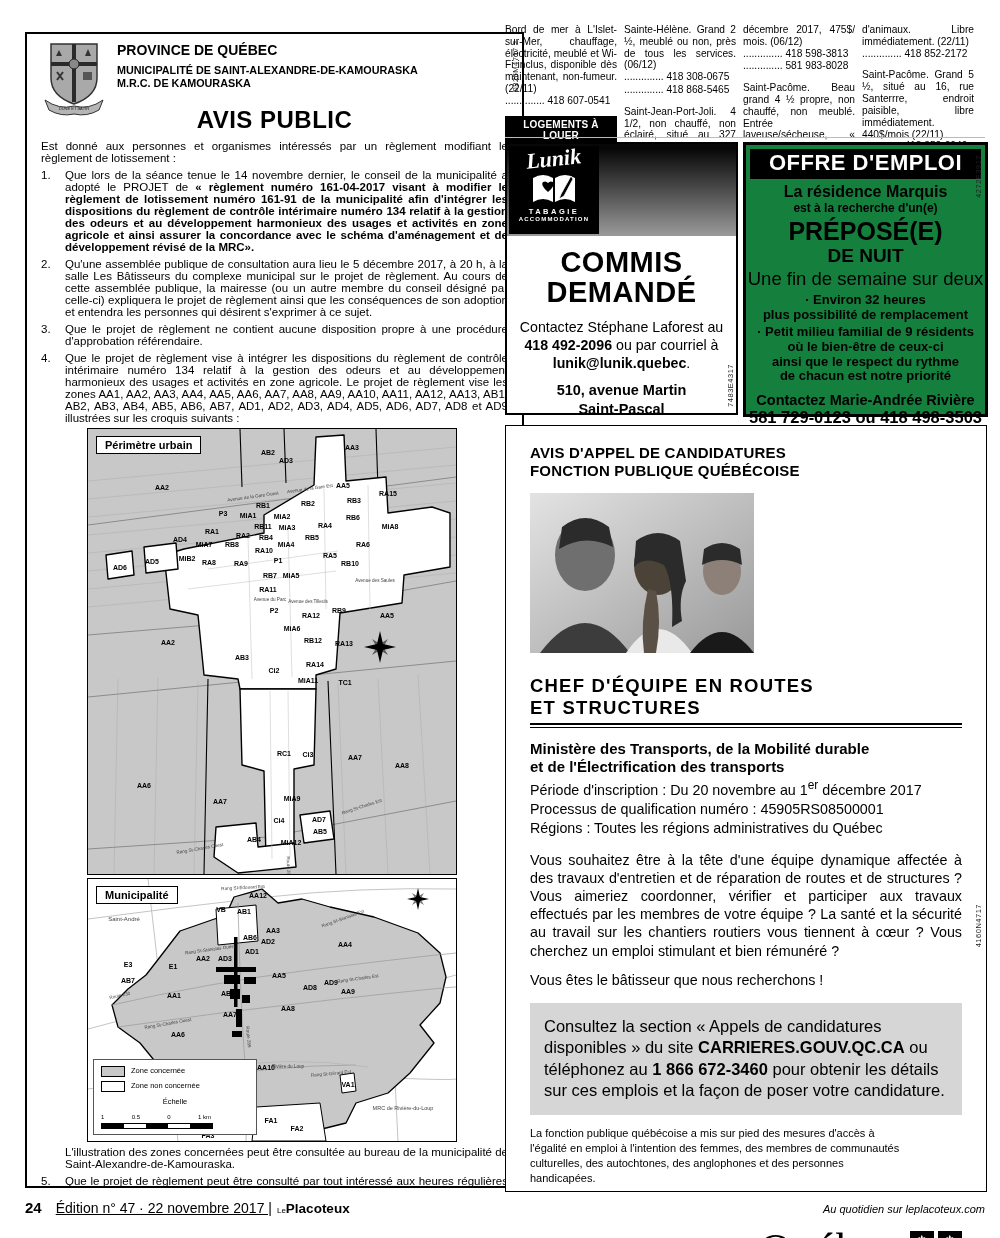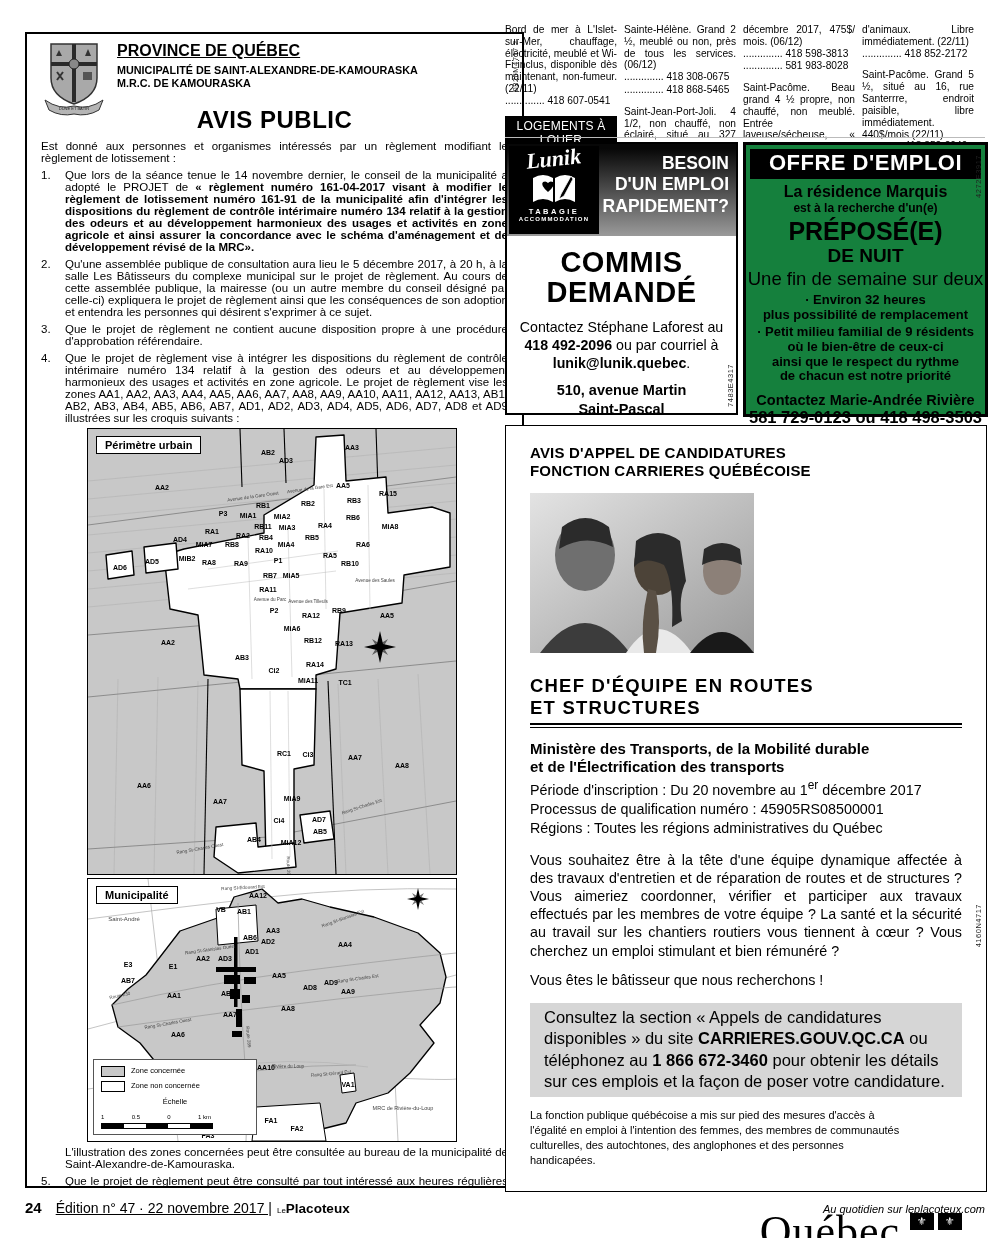--- a/index.html
+++ b/index.html
@@ -6,21 +6,21 @@
   .page{position:relative;width:1000px;height:1238px;background:#fff;overflow:hidden;
         font-family:"Liberation Sans","DejaVu Sans",sans-serif;color:#000;}
   b,.b{font-weight:bold;}
   .vcode{position:absolute;font-size:7.5px;color:#222;writing-mode:vertical-rl;transform:rotate(180deg);letter-spacing:.5px;}
 
   
   .avis-box{position:absolute;left:25px;top:32px;width:467px;height:1146px;border:2.5px solid #000;
             padding:6px 14px 0 14px;overflow:hidden;}
   .avis-head{position:relative;height:80px;}
   .crest{position:absolute;left:2px;top:2px;}
-  .avis-prov{position:absolute;left:76px;top:2px;font-weight:bold;font-size:16px;text-decoration:underline;}
+  .avis-prov{position:absolute;left:76px;top:2px;font-weight:bold;font-size:14px;}
   .avis-muni{position:absolute;left:76px;top:24px;font-weight:bold;font-size:10.8px;line-height:1.25;}
   .avis-title{text-align:center;font-weight:bold;font-size:24px;letter-spacing:.5px;margin:-14px 0 6px 0;}
   .avis-body{font-size:11.5px;line-height:12px;text-align:justify;}
   .avis-intro{margin-bottom:4px;}
   .avis-item{display:flex;margin-top:5px;}
   .avis-item .inum{width:24px;flex:none;}
   .avis-item .itext{flex:1;text-align:justify;}
   .avis-tail{margin-top:4px;margin-left:24px;text-align:justify;}
 
   
@@ -41,21 +41,21 @@
   .scalebar-bar{display:flex;width:110px;height:4px;border:.8px solid #000;}
   .scalebar-bar div{flex:1;}
   .sb-b{background:#000;} .sb-w{background:#fff;}
 
   
   .classifieds{position:absolute;left:505px;top:24px;width:480px;display:flex;gap:7px;}
   .cl-col{width:112px;flex:none;}
   .cl-text{font-size:10.2px;line-height:1.16;text-align:justify;}
   .cl-text.gap{margin-top:9px;}
   .cl-phone{font-size:10.2px;line-height:1.25;}
-  .cl-header{margin-top:8px;background:#000;color:#fff;font-weight:normal;font-size:12px;
+  .cl-header{margin-top:8px;background:#000;color:#fff;font-weight:bold;font-size:10px;
              text-align:center;padding:3px 0;letter-spacing:.2px;}
   .cl-rule{position:absolute;left:505px;top:137px;width:480px;border-top:1px solid #bbb;}
 
   
   .lunik{position:absolute;left:505px;top:142px;width:229px;height:269px;border:2.5px solid #000;background:#fff;}
   .lunik-head{display:flex;height:92px;background:linear-gradient(to bottom,#070707 5%,#9a9a9a 100%);}
   .lunik-logo{width:90px;height:88px;background:#000;color:#fff;flex:none;margin:2px;
               display:flex;flex-direction:column;align-items:center;}
   .lunik-script{font-family:"Liberation Serif",serif;font-style:italic;font-weight:bold;font-size:22px;
                 transform:rotate(-6deg);margin-top:0px;}
@@ -91,21 +91,21 @@
   .qc-panel{width:208px;flex:none;background:#484848;color:#fff;padding:12px 10px 0 12px;box-sizing:border-box;}
   .qc-panel-title{font-weight:800;font-size:29px;line-height:.97;letter-spacing:.3px;}
   .qc-panel-sub{font-size:9px;line-height:1.3;margin-top:12px;}
   .qc-photo{flex:1;overflow:hidden;}
   .qc-job{margin-top:22px;font-weight:bold;font-size:18.5px;line-height:1.2;letter-spacing:1.2px;}
   .qc-rule{margin-top:4px;border-top:2.5px solid #000;border-bottom:1px solid #000;height:2px;}
   .qc-min{margin-top:12px;font-weight:bold;font-size:15px;line-height:1.2;}
   .qc-info{font-size:14.3px;line-height:1.32;margin-top:2px;}
   .qc-para{font-size:14.3px;line-height:1.27;margin-top:13px;text-align:justify;}
   .qc-para2{font-size:14.3px;margin-top:12px;}
-  .qc-callout{background:#d6d6d6;margin-top:15px;padding:4px 14px;font-size:16.5px;line-height:1.3;}
+  .qc-callout{background:#d6d6d6;margin-top:15px;padding:13px 14px;font-size:16.5px;line-height:1.3;}
   .qc-fine{font-size:11px;line-height:1.38;margin-top:11px;width:88%;}
   .qc-brand{display:flex;justify-content:flex-end;align-items:center;margin-top:38px;gap:10px;}
   .qc-wordmark{font-family:"Liberation Serif","DejaVu Serif",serif;font-size:44px;letter-spacing:1px;}
   .qc-flag{display:grid;grid-template-columns:24px 24px;grid-template-rows:17px 17px;gap:4px;}
   .qc-flag div{background:#000;color:#fff;font-size:11px;display:flex;align-items:center;justify-content:center;}
 
   
   .footer{position:absolute;left:25px;top:1199px;width:960px;display:flex;align-items:baseline;}
   .f-page{font-weight:bold;font-size:15px;}
   .f-ed{font-size:14px;margin-left:14px;text-decoration:underline;}
@@ -446,25 +446,20 @@
         <div class="lunik-script">Lunik</div>
         <svg width="46" height="34" viewBox="0 0 46 34">
           <path d="M2,6 Q12,0 22,6 L22,30 Q12,24 2,30 Z" fill="#fff"></path>
           <path d="M44,6 Q34,0 24,6 L24,30 Q34,24 44,30 Z" fill="#fff"></path>
           <path d="M12,10 a4,4 0 0 1 5,1 a4,4 0 0 1 5,-1 q3,3 -5,10 q-8,-7 -5,-10 Z" fill="#000"></path>
           <path d="M40,4 L30,22 l-2,5 l5,-3 L42,7 Z" fill="#000" stroke="#fff" stroke-width="0.8"></path>
         </svg>
         <div class="lunik-sub1">TABAGIE</div>
         <div class="lunik-sub2">ACCOMMODATION</div>
       </div>
-      <div class="lunik-headline">
-        <div>BESOIN</div>
-          <div>D'UN EMPLOI</div>
-          <div>RAPIDEMENT?</div>
-      </div>
     </div>
     <div class="lunik-title">
       <div>COMMIS</div>
         <div>DEMANDÉ</div>
     </div>
     <div class="lunik-contact"><span>Contactez Stéphane Laforest au </span><b>418 492-2096</b><span> ou par courriel à </span><b>lunik@lunik.quebec</b><span>.</span></div>
     <div class="lunik-addr">
       <div>510, avenue Martin</div>
         <div>Saint-Pascal</div>
     </div>
@@ -486,21 +481,21 @@
     <div class="mq mq-b">de chacun est notre priorité</div>
     <div class="mq mq-c1">Contactez Marie-Andrée Rivière</div>
     <div class="mq mq-c2">581 729-0123 ou 418 498-3503</div>
     <span class="vcode" style="top:10px;right:2px;">4272E3917</span>
   </div>
 
   <div class="qc">
     <div class="qc-inner">
       <div class="qc-heading">
         <div>AVIS D'APPEL DE CANDIDATURES</div>
-          <div>FONCTION CARRIERES QUÉBÉCOISE</div>
+          <div>FONCTION PUBLIQUE QUÉBÉCOISE</div>
       </div>
       <div class="qc-banner">
         <div class="qc-photo">
           <svg width="224" height="160" viewBox="0 0 224 160" preserveAspectRatio="none">
             <defs>
               <linearGradient id="bgph" x1="0" y1="0" x2="1" y2="1">
                 <stop offset="0" stop-color="#e3e3e3"></stop>
                   <stop offset="1" stop-color="#9a9a9a"></stop>
               </linearGradient>
             </defs>

